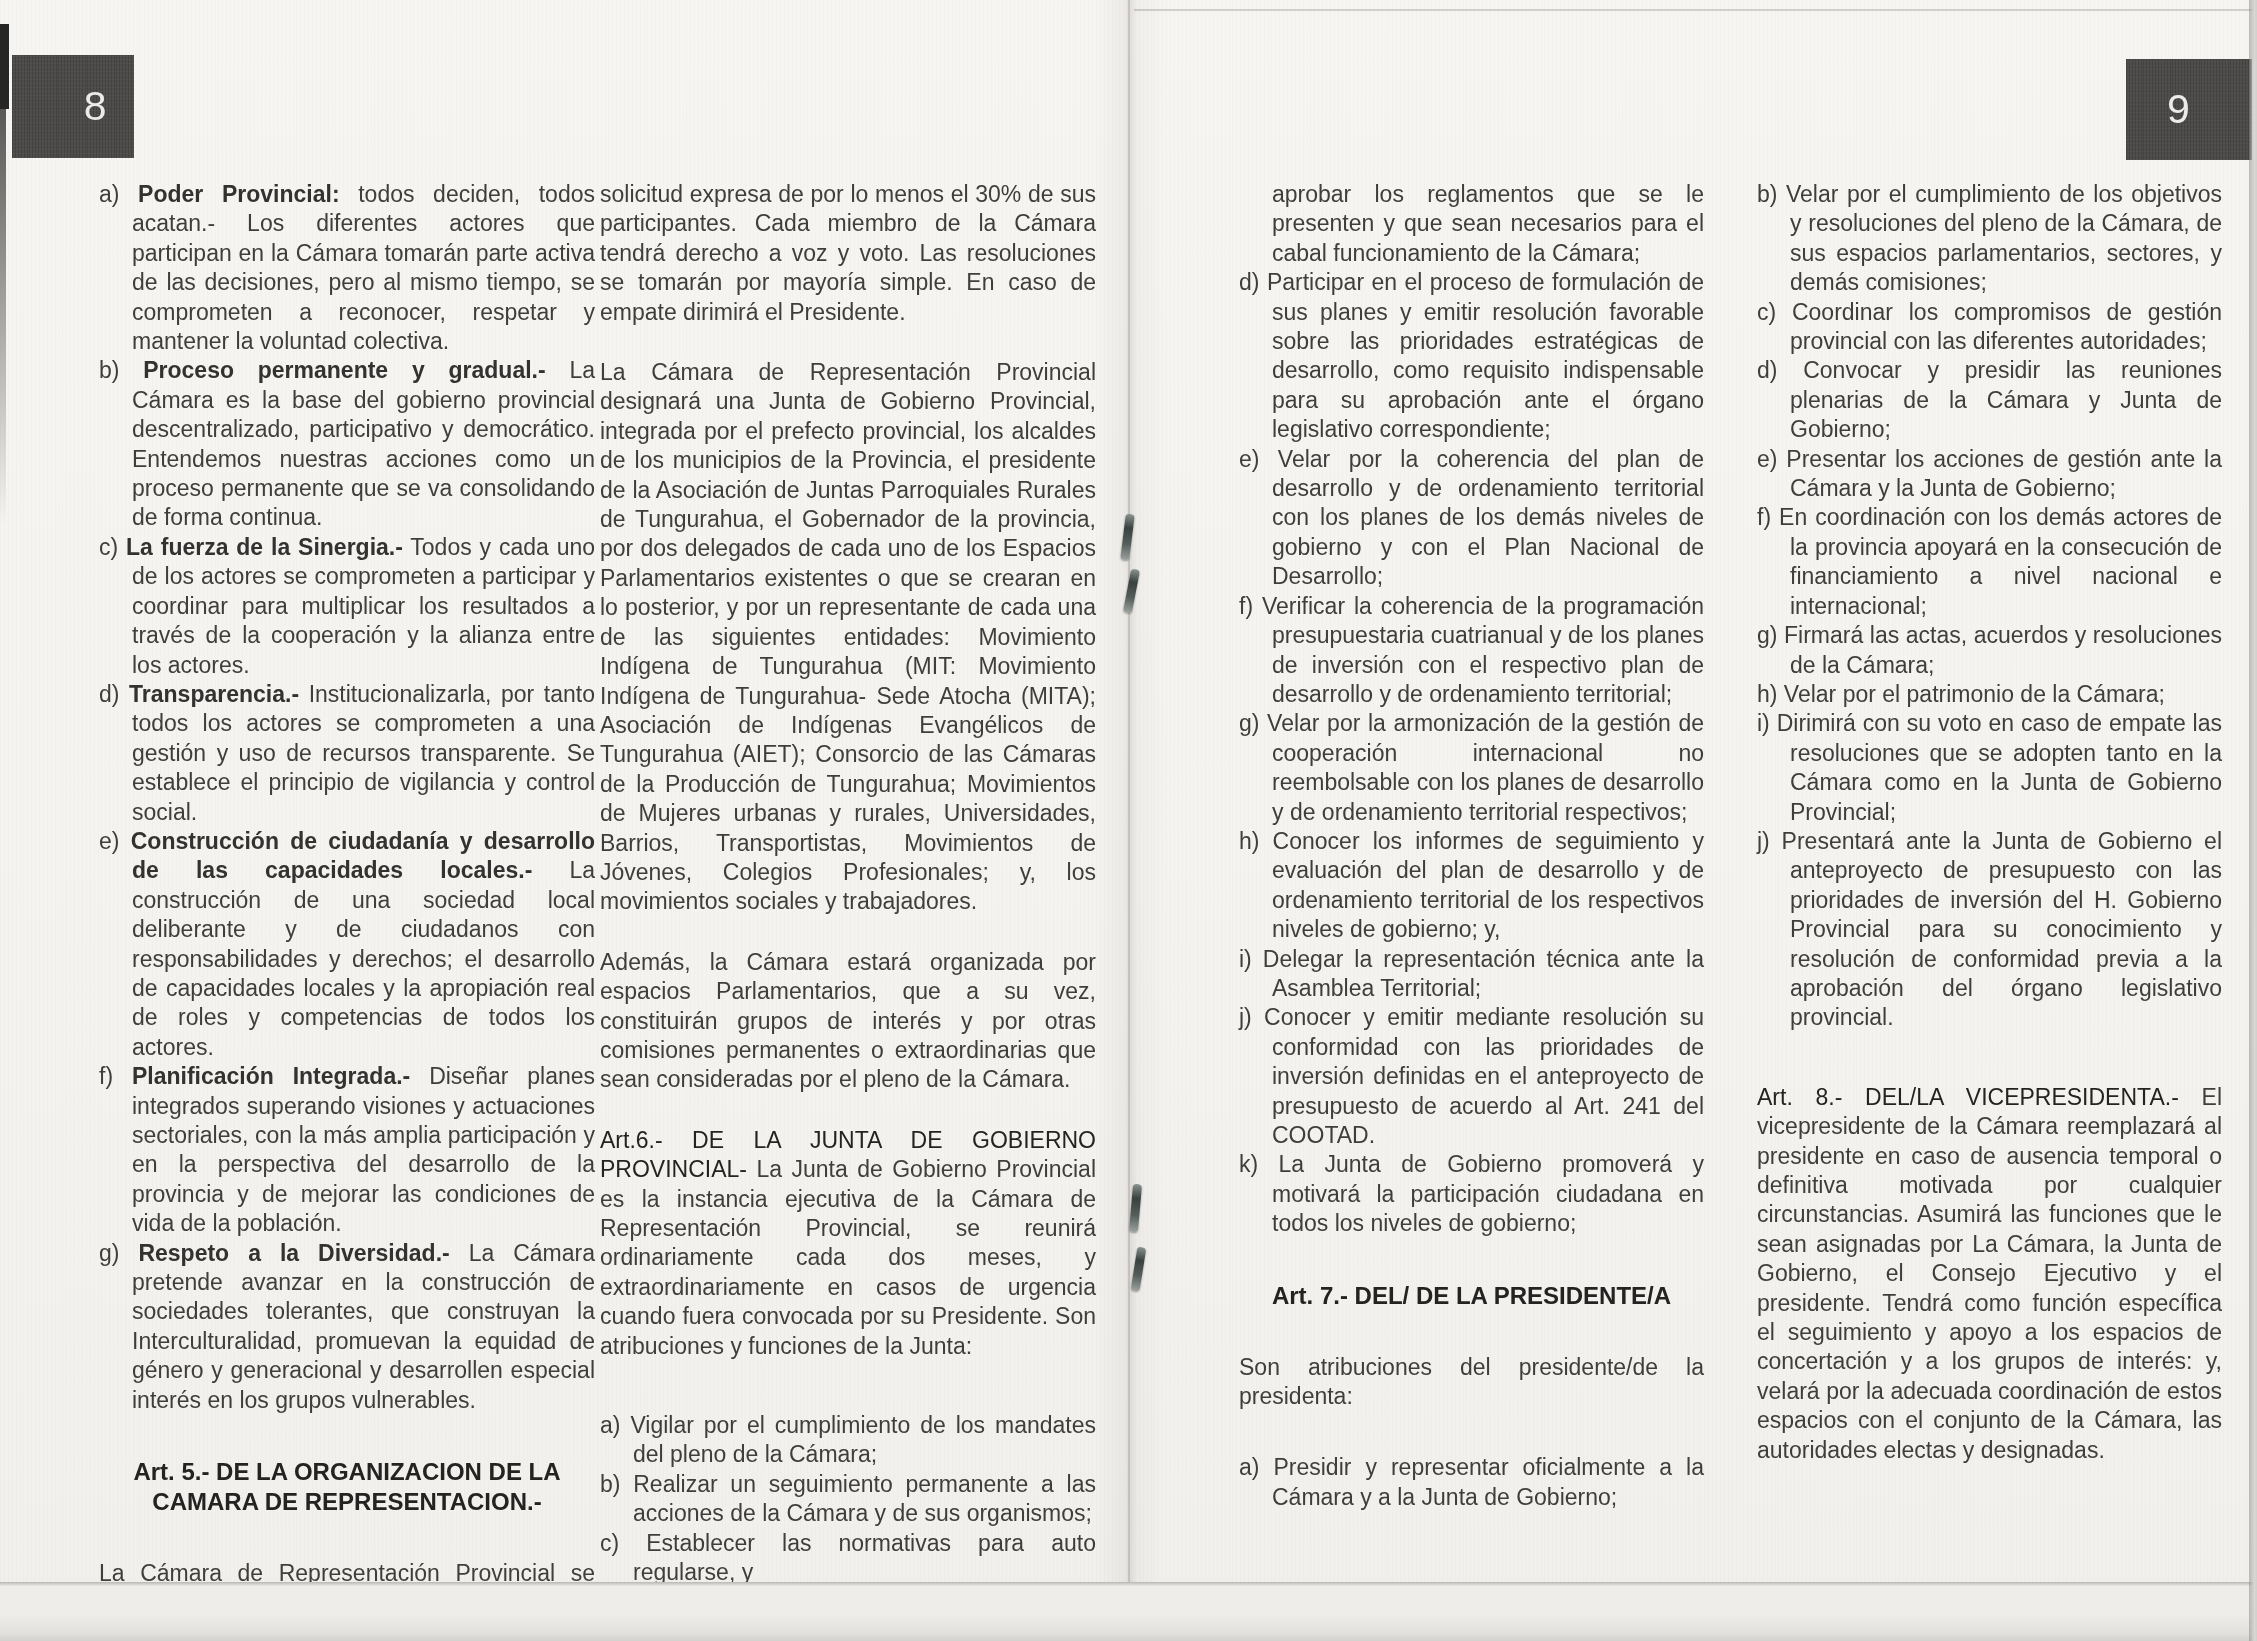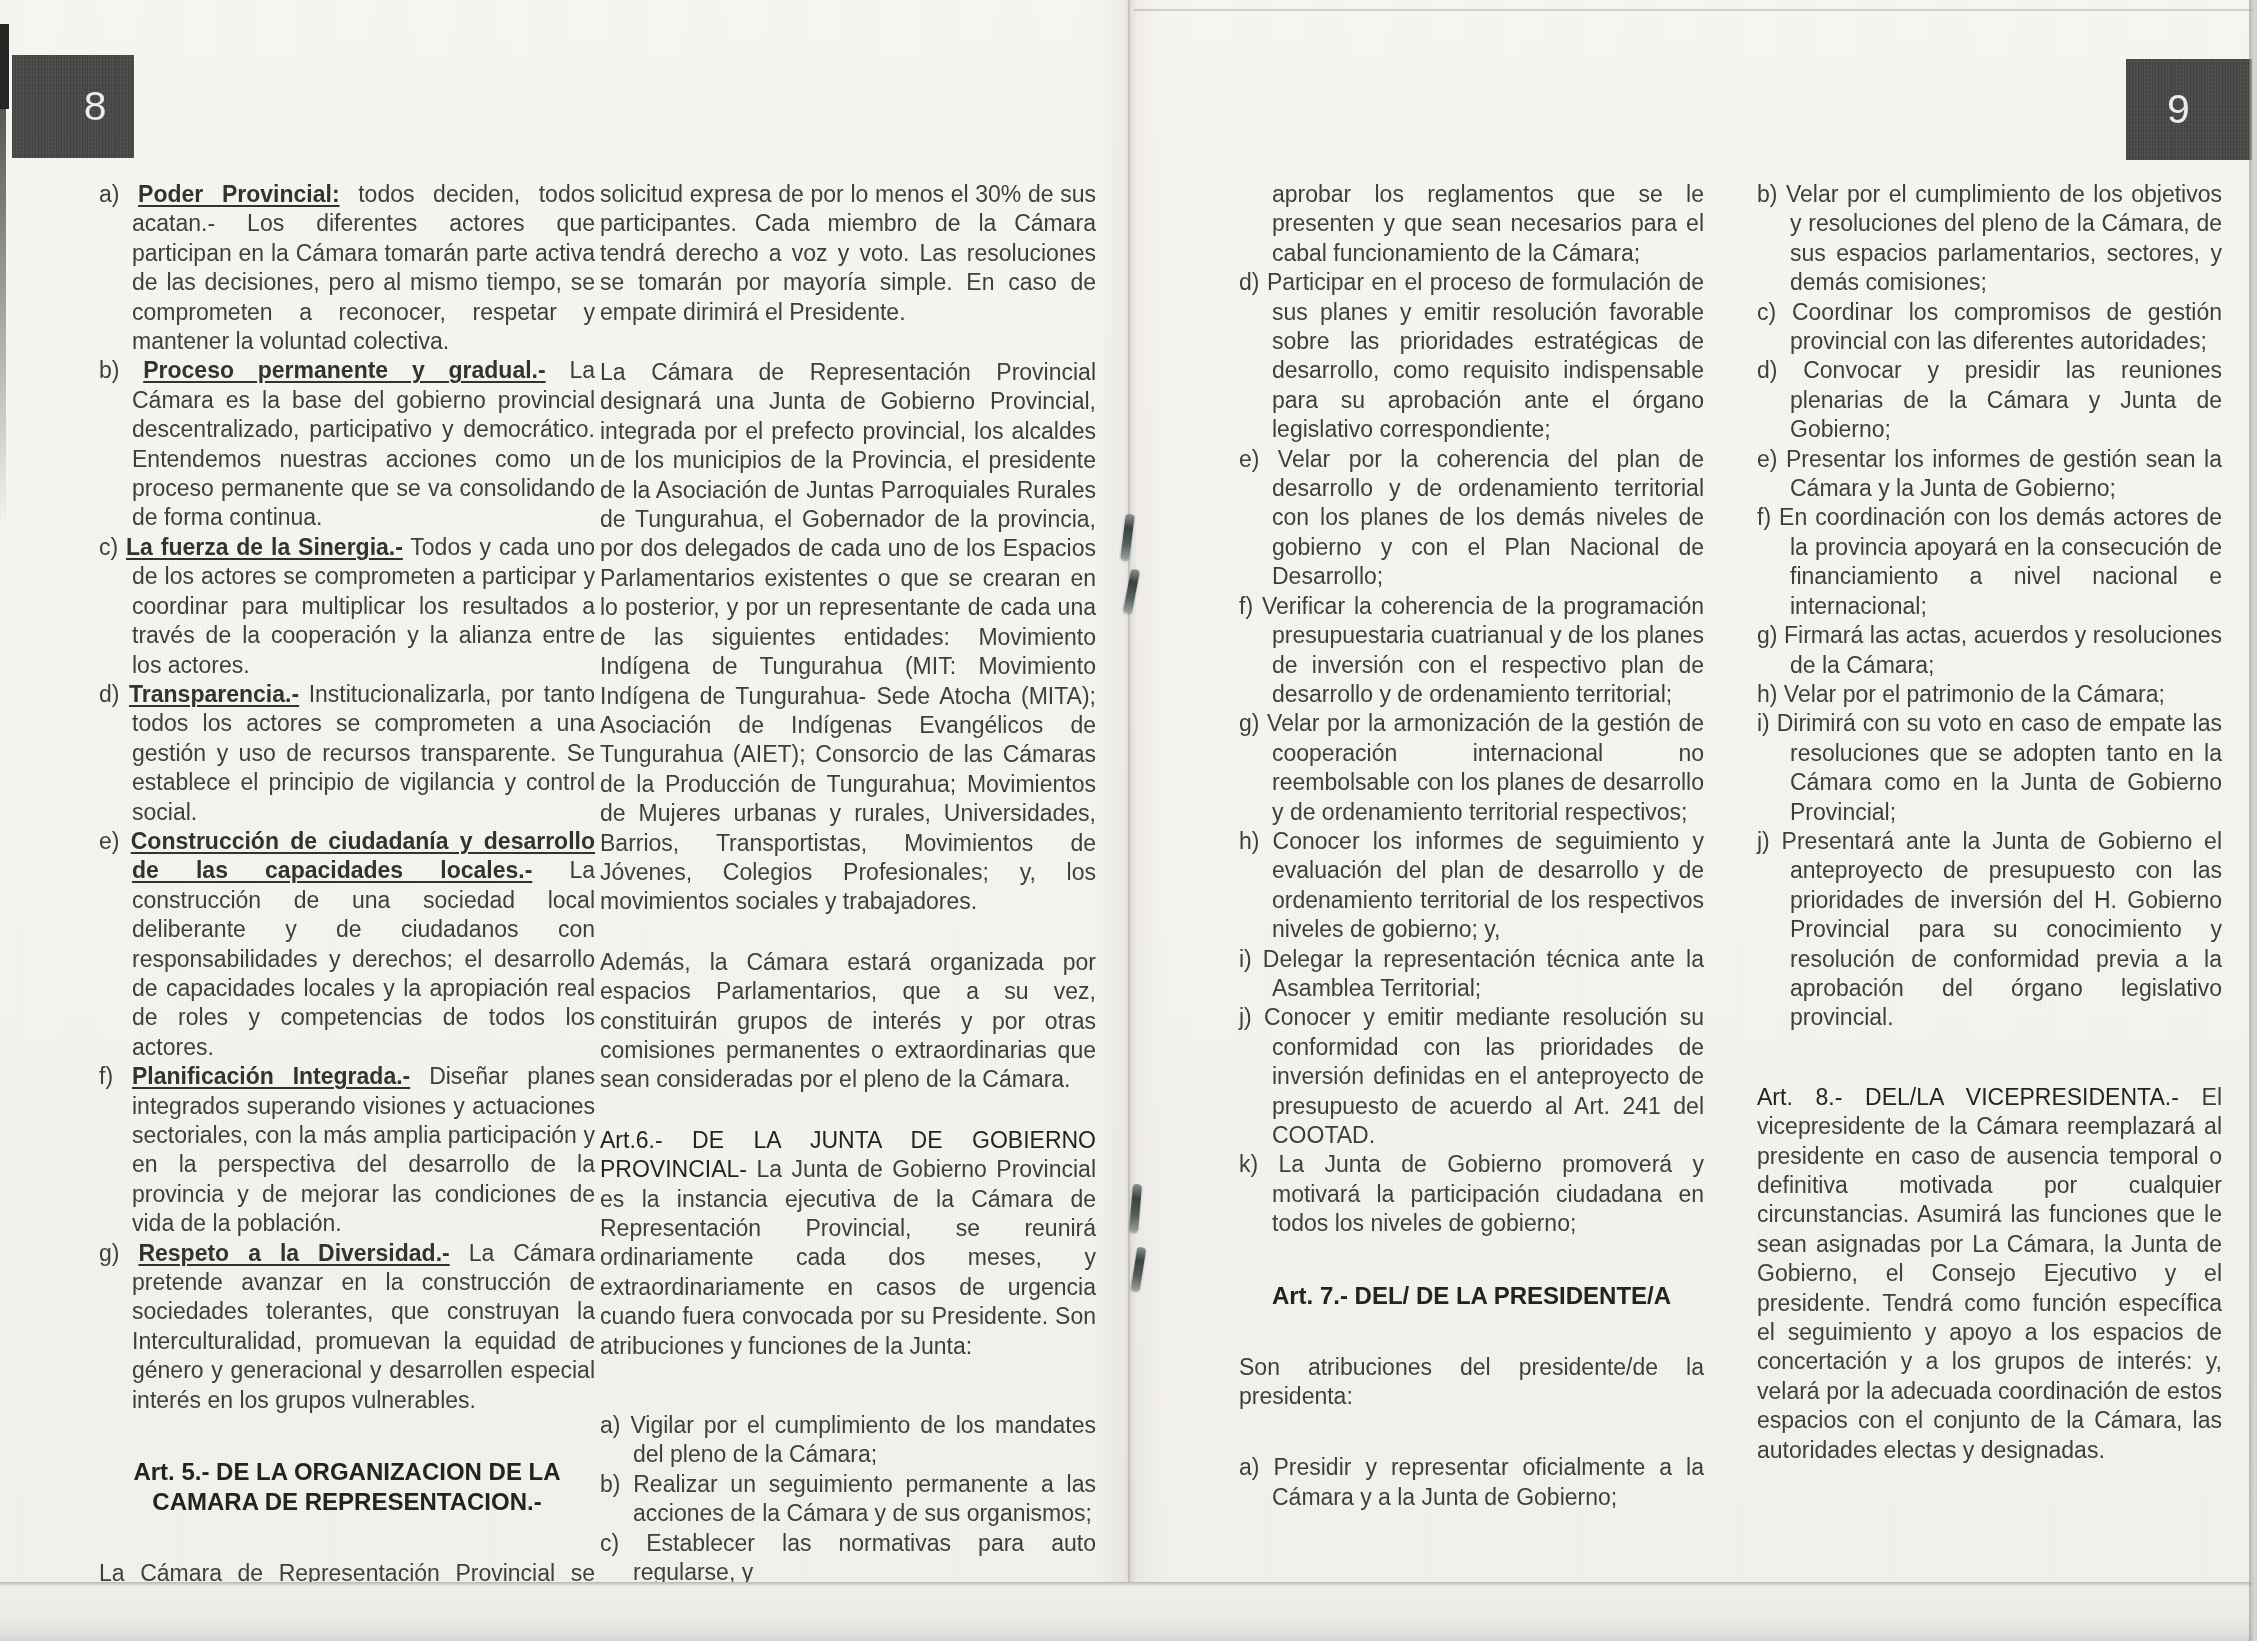--- a/index.html
+++ b/index.html
@@ -36,21 +36,21 @@
     box-shadow:0 1px 1.9px rgba(60,60,58,0.5);}
   
   .col{position:absolute;top:180px;color:#3f3e3c;font-size:23px;line-height:29.4px;text-align:justify;}
   .col1{left:99px;width:496px;}
   .col2{left:600px;width:496px;}
   .col3{left:1239px;width:465px;}
   .col4{left:1757px;width:465px;}
   .col p{margin:0;}
   .li{padding-left:33px;text-indent:-33px;}
   .licont{padding-left:33px;text-indent:0;}
-  .lead{font-weight:bold;text-decoration:underline;text-decoration-thickness:1.9px;text-underline-offset:2.9px;color:#333230;margin-top:48px;}
+  .lead{font-weight:bold;text-decoration-thickness:1.9px;text-underline-offset:2.9px;color:#333230;margin-top:48px;}
   .art{font-weight:bold;color:#242321;font-size:24px;line-height:30px;text-align:center;margin:0;}
   .mt1{margin-top:31px !important;}
   .mt2{margin-top:42px !important;}
   .mt3{margin-top:50px !important;}
   .inline-art{font-weight:normal;color:#242321;}
 </style>
 </head>
 <body>
 
 <div class="scan">
@@ -106,21 +106,21 @@
     <p class="li"><span>k)</span> <span>La Junta de Gobierno promoverá y motivará la participación ciudadana en todos los niveles de gobierno;</span></p>
     <p class="art mt2">Art. 7.- DEL/ DE LA PRESIDENTE/A</p>
     <p class="mt2">Son atribuciones del presidente/de la presidenta:</p>
     <p class="li mt2"><span>a)</span> <span>Presidir y representar oficialmente a la Cámara y a la Junta de Gobierno;</span></p>
   </div>
 
   <div class="col col4">
     <p class="li"><span>b)</span> <span>Velar por el cumplimiento de los objetivos y resoluciones del pleno de la Cámara, de sus espacios parlamentarios, sectores, y demás comisiones;</span></p>
     <p class="li"><span>c)</span> <span>Coordinar los compromisos de gestión provincial con las diferentes autoridades;</span></p>
     <p class="li"><span>d)</span> <span>Convocar y presidir las reuniones plenarias de la Cámara y Junta de Gobierno;</span></p>
-    <p class="li"><span>e)</span> <span>Presentar los informes de gestión sean la Cámara y la Junta de Gobierno;</span></p>
+    <p class="li"><span>e)</span> <span>Presentar los acciones de gestión ante la Cámara y la Junta de Gobierno;</span></p>
     <p class="li"><span>f)</span> <span>En coordinación con los demás actores de la provincia apoyará en la consecución de financiamiento a nivel nacional e internacional;</span></p>
     <p class="li"><span>g)</span> <span>Firmará las actas, acuerdos y resoluciones de la Cámara;</span></p>
     <p class="li"><span>h)</span> <span>Velar por el patrimonio de la Cámara;</span></p>
     <p class="li"><span>i)</span> <span>Dirimirá con su voto en caso de empate las resoluciones que se adopten tanto en la Cámara como en la Junta de Gobierno Provincial;</span></p>
     <p class="li"><span>j)</span> <span>Presentará ante la Junta de Gobierno el anteproyecto de presupuesto con las prioridades de inversión del H. Gobierno Provincial para su conocimiento y resolución de conformidad previa a la aprobación del órgano legislativo provincial.</span></p>
     <p class="mt3"><span class="inline-art">Art. 8.- DEL/LA VICEPRESIDENTA.-</span> <span>El vicepresidente de la Cámara reemplazará al presidente en caso de ausencia temporal o definitiva motivada por cualquier circunstancias. Asumirá las funciones que le sean asignadas por La Cámara, la Junta de Gobierno, el Consejo Ejecutivo y el presidente. Tendrá como función específica el seguimiento y apoyo a los espacios de concertación y a los grupos de interés: y, velará por la adecuada coordinación de estos espacios con el conjunto de la Cámara, las autoridades electas y designadas.</span></p>
   </div>
 
   <div class="bottom-under"></div>
   <div class="right-strip"></div>

